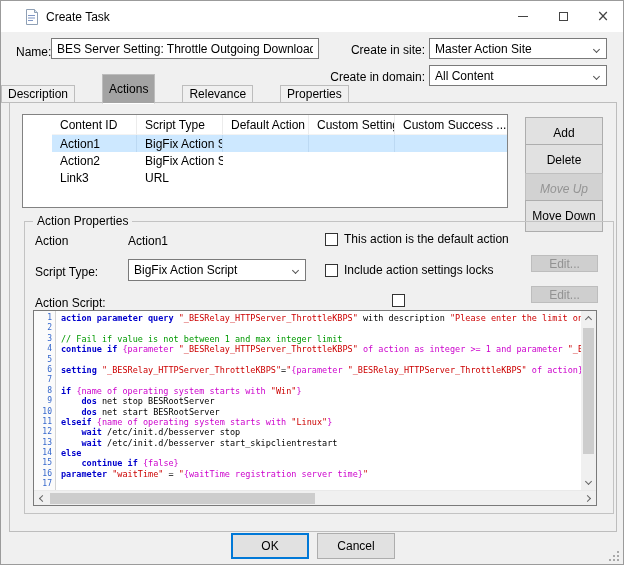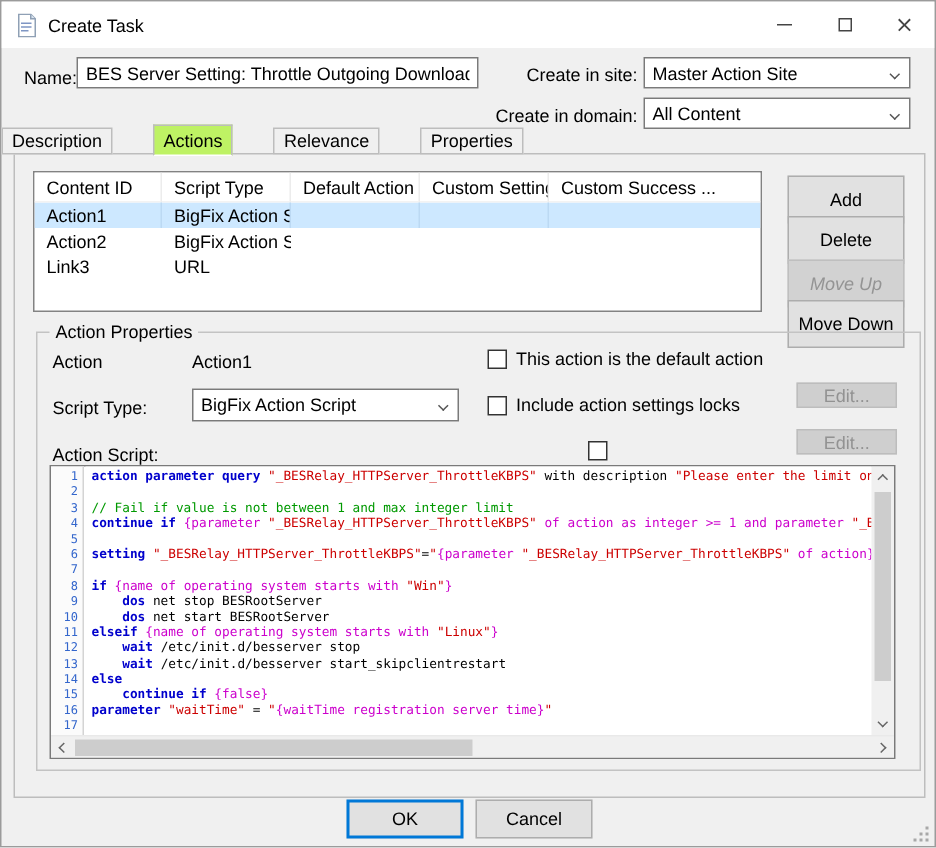--- a/index.html
+++ b/index.html
@@ -3,45 +3,45 @@
 <meta charset="utf-8">
 <style>
   html,body { margin:0; padding:0; background:#e8e8e8; }
   * { box-sizing:border-box; }
   .dialog {
     position:relative; width:624px; height:565px;
     background:#f0f0f0; border:1px solid #9b9b9b; overflow:hidden;
     font-family:"Liberation Sans", sans-serif; font-size:12px; color:#000;
   }
   
-  .titlebar { position:absolute; top:0; left:0; right:0; height:31px; background:#fff; display:flex; align-items:center; }
+  .titlebar { position:absolute; top:0; left:0; right:0; height:31px; background:#fff; display:flex; align-items:center;padding-left:14px; }
   .app-icon { margin-left:10px; width:13px; height:16px; display:inline-block; }
   .title { margin-left:8px; font-size:12px; }
   .winbtns { position:absolute; right:0; top:0; height:31px; display:flex; }
   .winbtn { width:40px; height:31px; display:flex; align-items:center; justify-content:center; cursor:default; }
   .glyph-min { width:10px; height:1px; background:#444; }
   .glyph-max { width:9px; height:9px; border:1px solid #444; }
   .glyph-close { font-size:15px; color:#444; line-height:1; font-family:"DejaVu Sans", sans-serif; }
   
   .lbl { position:absolute; white-space:nowrap; }
   .label-name { left:15px; top:44px; }
   .input-name { position:absolute; left:50px; top:37px; width:268px; height:21px; border:1px solid #7a7a7a; background:#fff; font:12px "Liberation Sans", sans-serif; padding:0 5px; outline:none; }
   .label-site { left:324px; top:42px; width:100px; text-align:right; }
   .label-domain { left:308px; top:69px; width:116px; text-align:right; }
   .select { position:absolute; border:1px solid #7a7a7a; background:#fff; display:flex; align-items:center; padding-left:5px; }
   .select .chev { position:absolute; right:7px; top:8px; width:5px; height:5px; border-right:1px solid #555; border-bottom:1px solid #555; transform:rotate(45deg); }
   .select-site { left:428px; top:37px; width:178px; height:21px; }
   .select-domain { left:428px; top:64px; width:178px; height:21px; }
   
   .tabs { position:absolute; left:0; top:83px; height:19px; display:flex; align-items:flex-end; z-index:3;gap:28px; }
   .tab { height:18px; padding:0 6px; display:flex; align-items:center; background:#f0f0f0; border:1px solid #bdbdbd; margin-right:-1px; position:relative; }
-  .tab.active { height:21px; background:#bef264; z-index:4; border-bottom:1px solid #fff; margin-bottom:-1px; }
+  .tab.active { height:30px; background:#a3a3a3; z-index:4; border-bottom:1px solid #fff; margin-bottom:-1px; }
   .tabpage { position:absolute; left:8px; top:101px; width:608px; height:430px; border:1px solid #bdbdbd; background:#f0f0f0; z-index:1; }
   
-  .listview { position:absolute; left:12px; top:11px; width:486px; height:94px; border:1px solid #828282; background:#fff; overflow:hidden; }
+  .listview { position:absolute; left:12px; top:11px; width:486px; height:94px; border:1px solid #828282; background:#fff; overflow:hidden;padding-left:29px; }
   .list-header { display:flex; height:20px; background:#fff; }
   .hcell { padding:3px 0 0 8px; border-right:1px solid #ececec; border-bottom:1px solid #f3f3f3; overflow:hidden; white-space:nowrap; flex-shrink:0; }
   .c0 { width:85px; } .c1 { width:86px; } .c2 { width:86px; } .c3 { width:86px; } .c4 { width:141px; border-right:none; }
   .trow { display:flex; height:17px; }
   .trow.sel { background:#cde8ff; }
   .tcell { padding:2px 0 0 8px; white-space:nowrap; overflow:hidden; flex-shrink:0; }
   .trow.sel .tcell { border-right:1px solid #bcd9f3; }
   .trow.sel .tcell.c4 { border-right:none; }
   
   .btn { position:absolute; width:78px; height:32px; background:#e1e1e1; border:1px solid #adadad; display:flex; align-items:center; justify-content:center; font-size:12px; cursor:default; }

